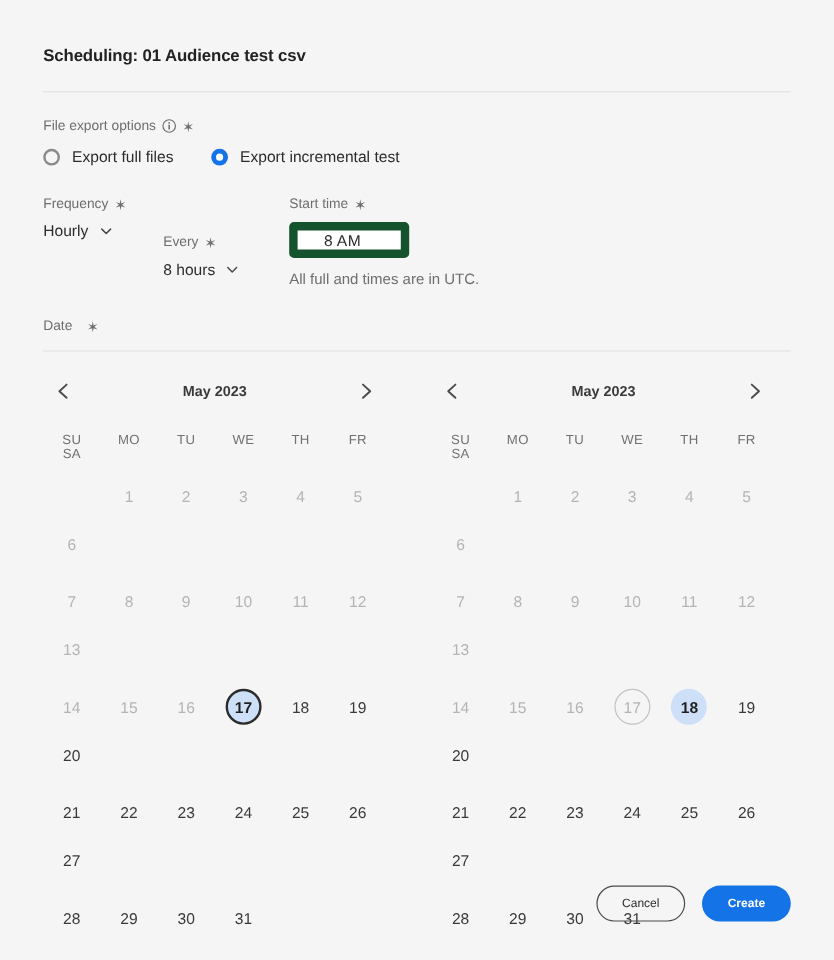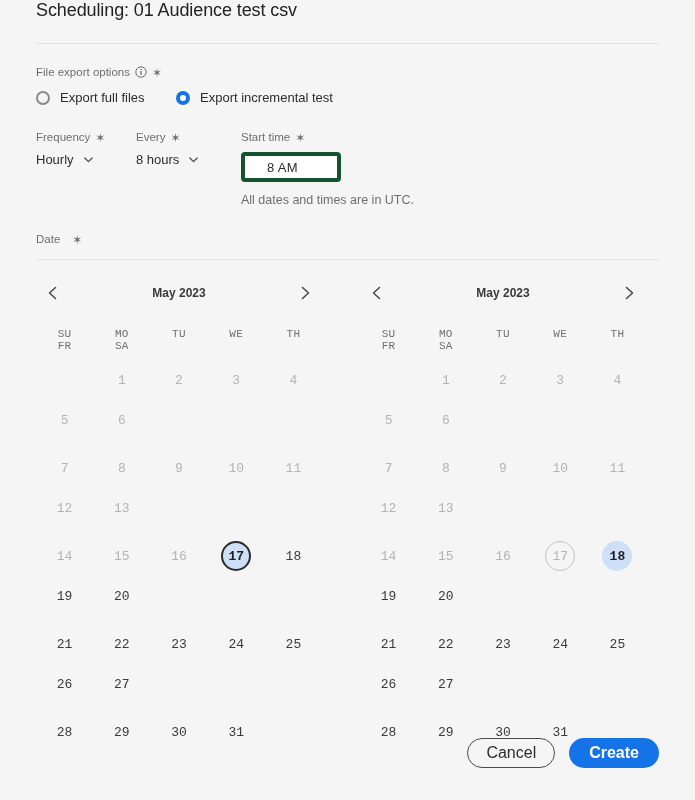--- a/index.html
+++ b/index.html
@@ -17,23 +17,24 @@
   }
   .dialog {
     position: absolute;
     left: 0; top: 0;
     width: 695px;
     height: 800px;
     box-sizing: border-box;
     padding: 0 36px;
   }
   .title {
-    font-size: 18px;
-    font-weight: normal;
+    font-size: 14px;
+    font-weight: bold;
     color: #222;
+    padding-top: 38px;
     letter-spacing: -0.1px;
   }
   .title-rule {
     margin-top: 22px;
     height: 1px;
     background: #e1e1e1;
   }
   .section-head {
     margin-top: 26px;
     font-size: 13.5px;
@@ -90,21 +91,21 @@
     background: #fff;
     box-shadow: 0 0 0 0 transparent;
   }
 
   .controls {
     margin-top: 26px;
     display: flex;
     align-items: flex-start;
   }
   .ctrl-freq { width: 100px; }
-  .ctrl-every { width: 105px; }
+  .ctrl-every { width: 105px; margin-top: 32px; }
   .ctrl-start { }
   .select-value {
     margin-top: 9px;
     display: flex;
     align-items: center;
     gap: 9px;
     font-size: 13px;
     color: #2c2c2c;
     cursor: pointer;
   }
@@ -113,21 +114,21 @@
     display: inline-block;
   }
   .chev svg { display:block; }
 
   .time-input {
     margin-top: 9px;
     width: 100px;
     height: 30px;
     box-sizing: border-box;
     background: #fff;
-    border: 4px solid #14532d;
+    border: 7px solid #14532d;
     border-radius: 4px;
     display: flex;
     align-items: center;
     padding-left: 22px;
     font-size: 13px;
     color: #2c2c2c;
     letter-spacing: 0.3px;
   }
   .utc-note {
     margin-top: 11px;
@@ -169,22 +170,21 @@
     width: 26px; height: 26px;
     display: flex;
     align-items: center;
     justify-content: center;
     cursor: pointer;
   }
   .nav-btn svg { display:block; }
 
   .weekdays, .week {
     display: grid;
-    grid-template-columns: repeat(5, 1fr);
-    font-family: Liberation Mono, monospace;
+    grid-template-columns: repeat(6, 1fr);
   }
   .weekdays { margin-top: 14px; }
   .wd {
     text-align: center;
     font-size: 11px;
     color: #707070;
     letter-spacing: 0.3px;
   }
   .week { margin-top: 8px; }
   .day {
@@ -228,21 +228,21 @@
     display: flex;
     align-items: center;
     gap: 14px;
   }
   .btn {
     height: 30px;
     border-radius: 15px;
     display: flex;
     align-items: center;
     justify-content: center;
-    font-size: 16px;
+    font-size: 10px;
     cursor: pointer;
     box-sizing: border-box;
   }
   .btn-cancel {
     min-width: 74px;
     padding: 0 18px;
     border: 1.5px solid #4b4b4b;
     color: #2c2c2c;
     background: transparent;
   }
@@ -318,21 +318,21 @@
         </span>
       </div>
     </div>
 
     <div class="ctrl-start">
       <div class="field-label">
         <span>Start time</span>
         <span class="asterisk">✶</span>
       </div>
       <div class="time-input">8  AM</div>
-      <div class="utc-note">All dates and times are in UTC.</div>
+      <div class="utc-note">All full and times are in UTC.</div>
     </div>
 
   </div>
 
   <div class="field-label date-label">
     <span>Date</span>
     <span class="asterisk">✶</span>
   </div>
   <div class="date-rule"></div>
 

